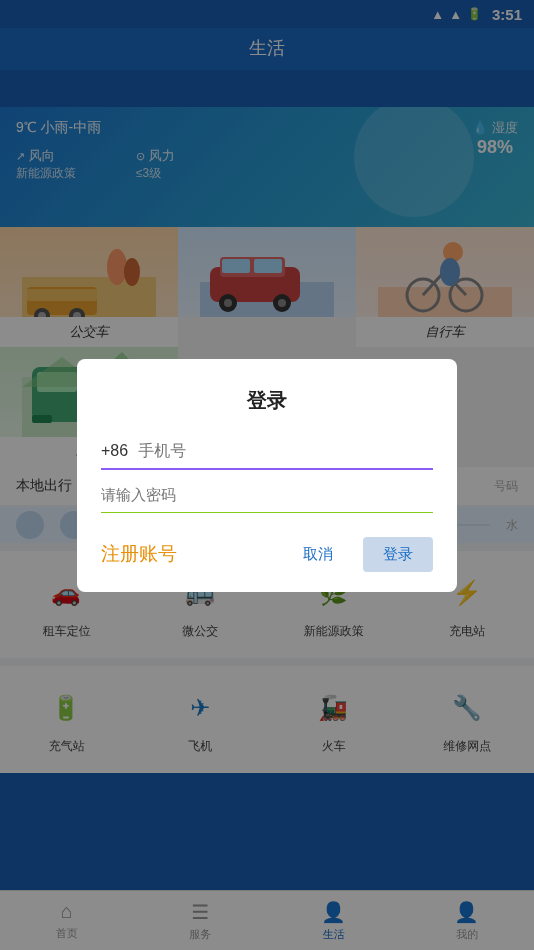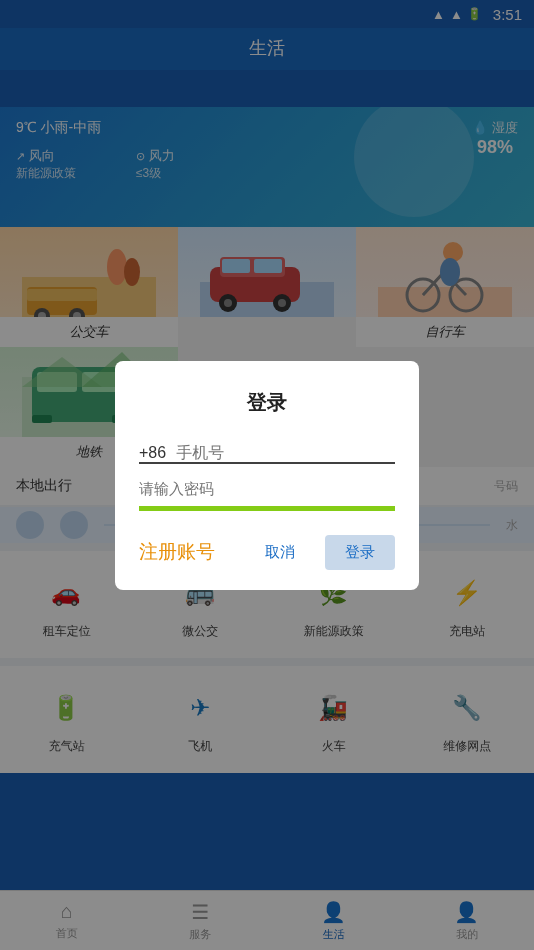--- a/index.html
+++ b/index.html
@@ -18,21 +18,21 @@
       justify-content: flex-end;
       align-items: center;
       padding: 4px 12px;
       background: #1a5fb4;
       height: 28px;
       gap: 6px;
     }
     .status-bar .time {
       color: white;
       font-size: 15px;
-      font-weight: 400;
+      font-weight: 700;
       margin-left: 4px;
     }
     .status-icons {
       display: flex;
       align-items: center;
       gap: 5px;
     }
 
     
     .header {
@@ -233,53 +233,53 @@
       bottom: 0;
       background: rgba(0,0,0,0.45);
       display: flex;
       align-items: center;
       justify-content: center;
       z-index: 100;
     }
     .modal {
       background: white;
       border-radius: 8px;
-      width: 304px;
+      width: 380px;
       padding: 28px 24px 20px;
       position: relative;
     }
     .modal-title {
       text-align: center;
       font-size: 20px;
       font-weight: 600;
       color: #222;
       margin-bottom: 28px;
     }
     .phone-input-row {
       display: flex;
       align-items: center;
-      border-bottom: 2px solid #404040;
-      padding-bottom: 0;
+      border-bottom: 2px solid #8b5cf6;
+      padding-bottom: 8px;
       margin-bottom: 16px;
     }
     .country-code {
       font-size: 16px;
       color: #333;
       margin-right: 10px;
       white-space: nowrap;
     }
     .phone-input {
       flex: 1;
       border: none;
       outline: none;
       font-size: 16px;
       color: #999;
     }
     .password-input-row {
-      border-bottom: 5px solid #84cc16;
+      border-bottom: 1px solid #84cc16;
       padding-bottom: 8px;
       margin-bottom: 24px;
     }
     .password-input {
       width: 100%;
       border: none;
       outline: none;
       font-size: 15px;
       color: #999;
     }

